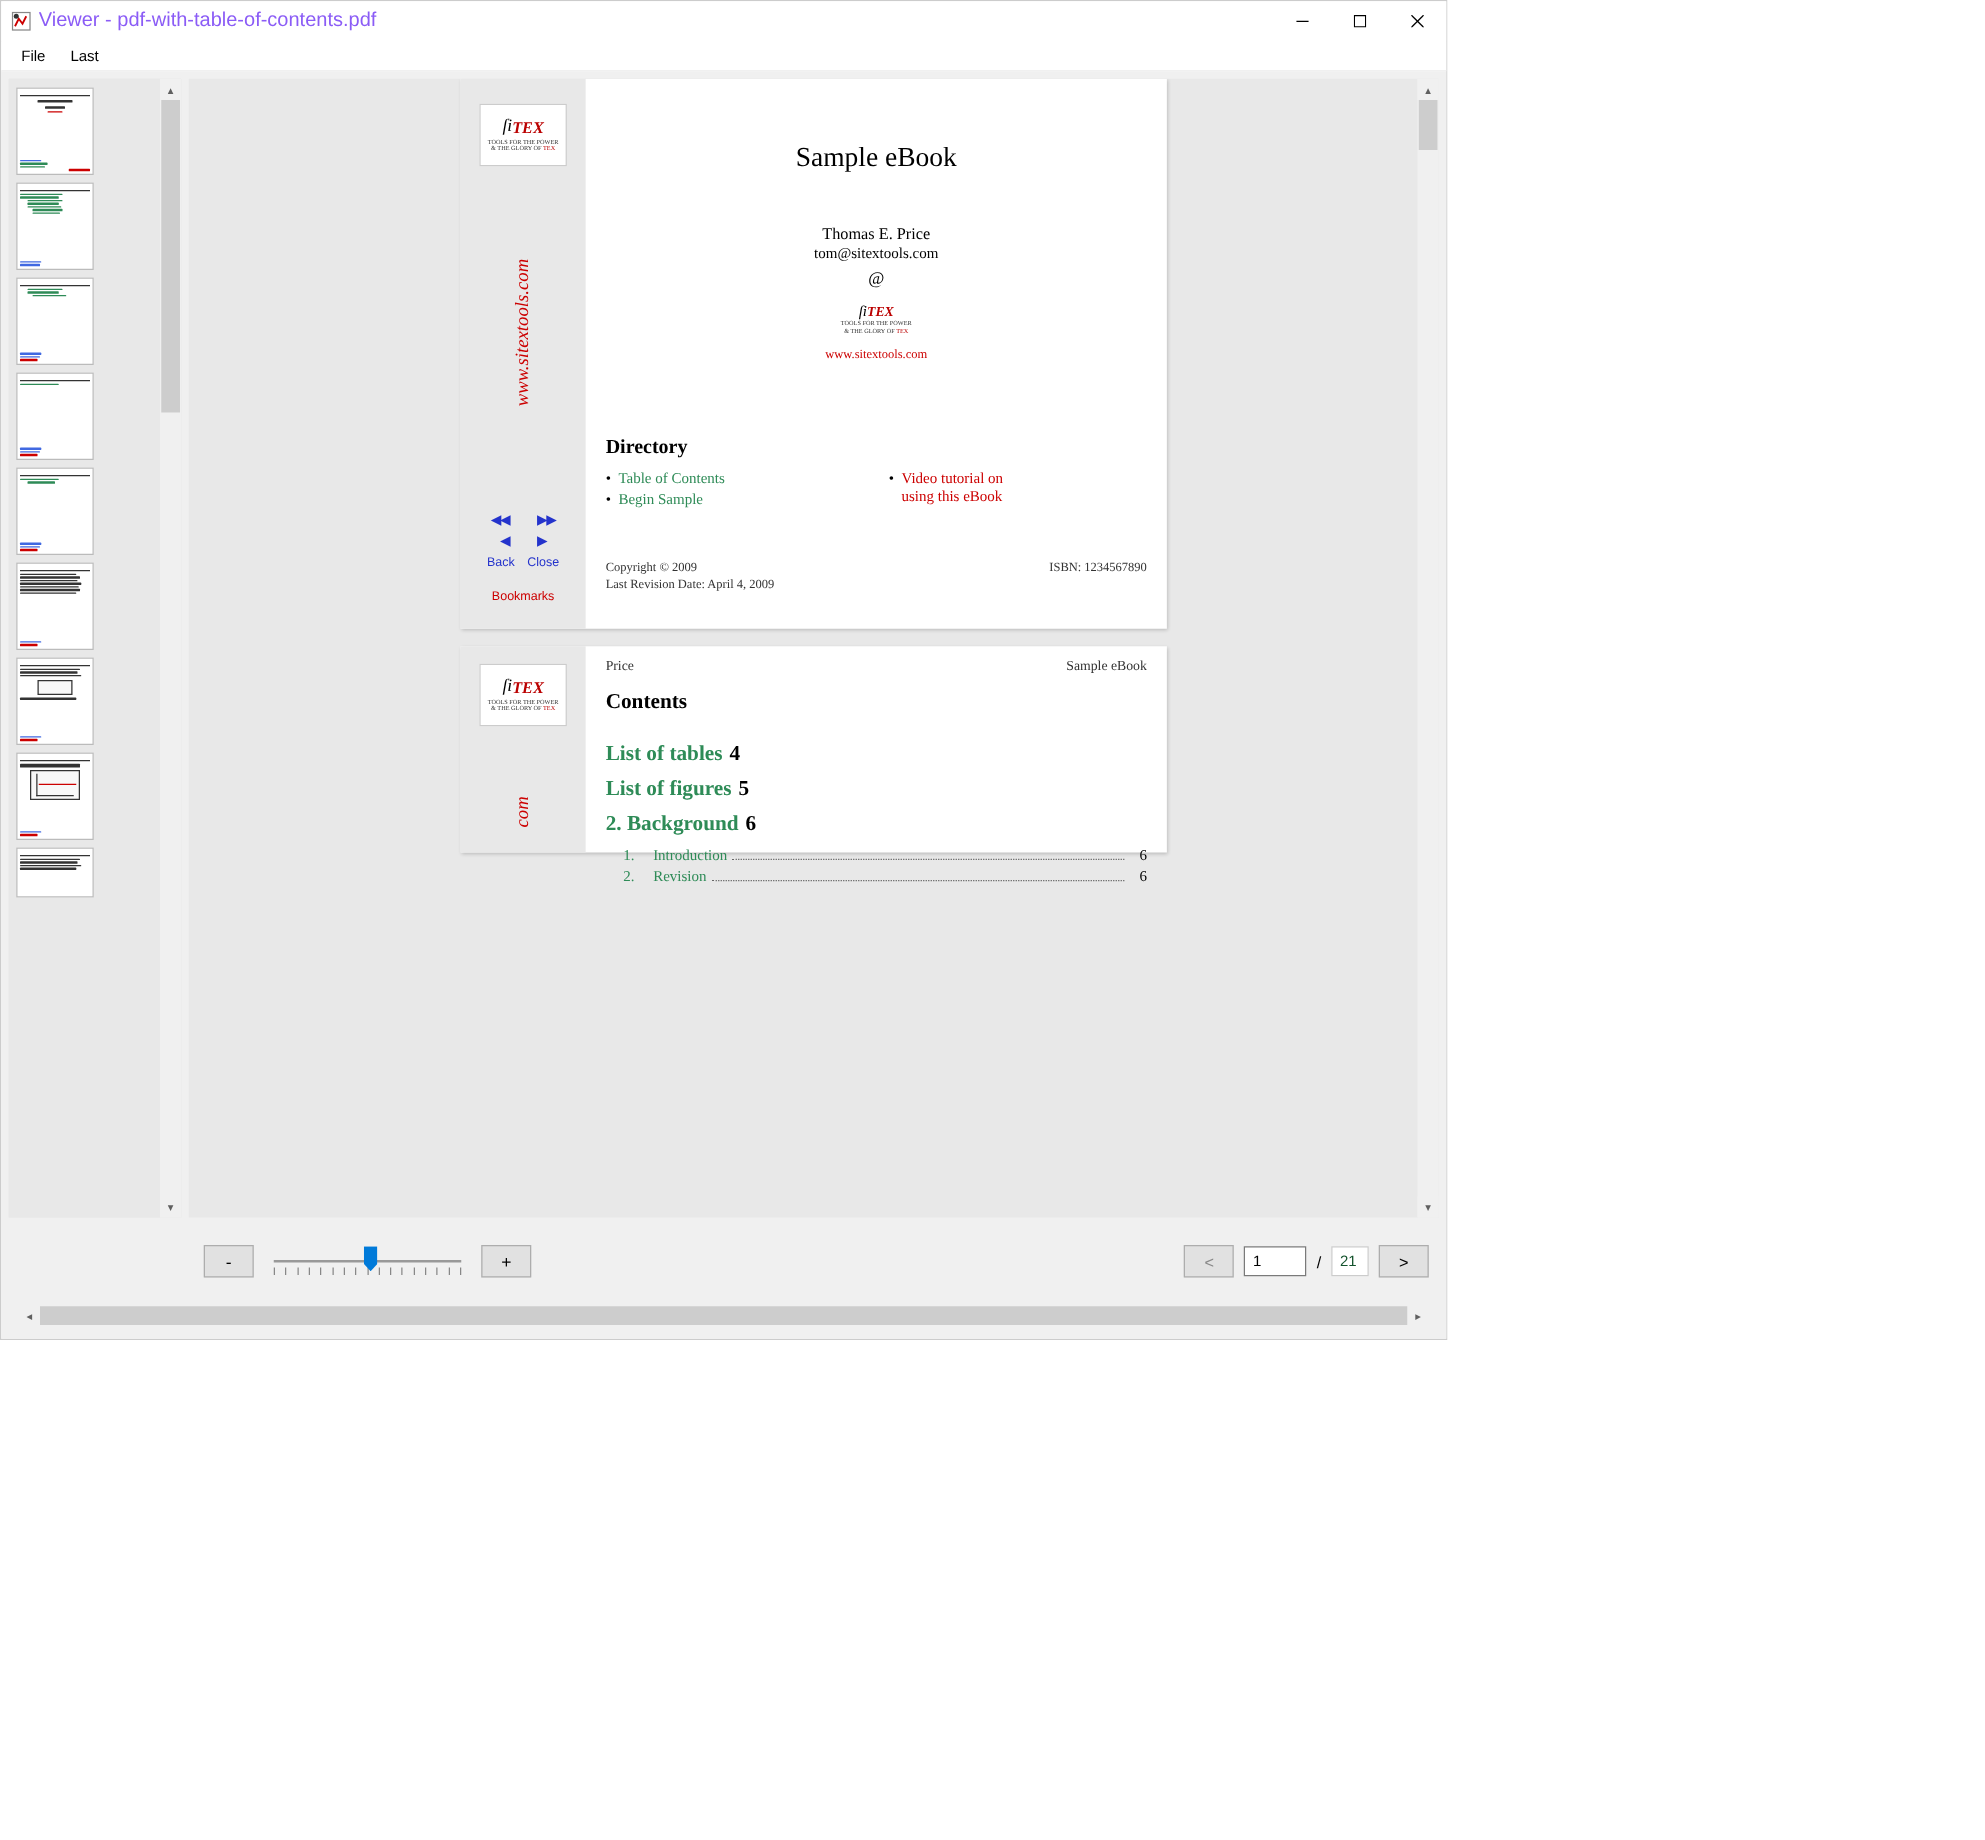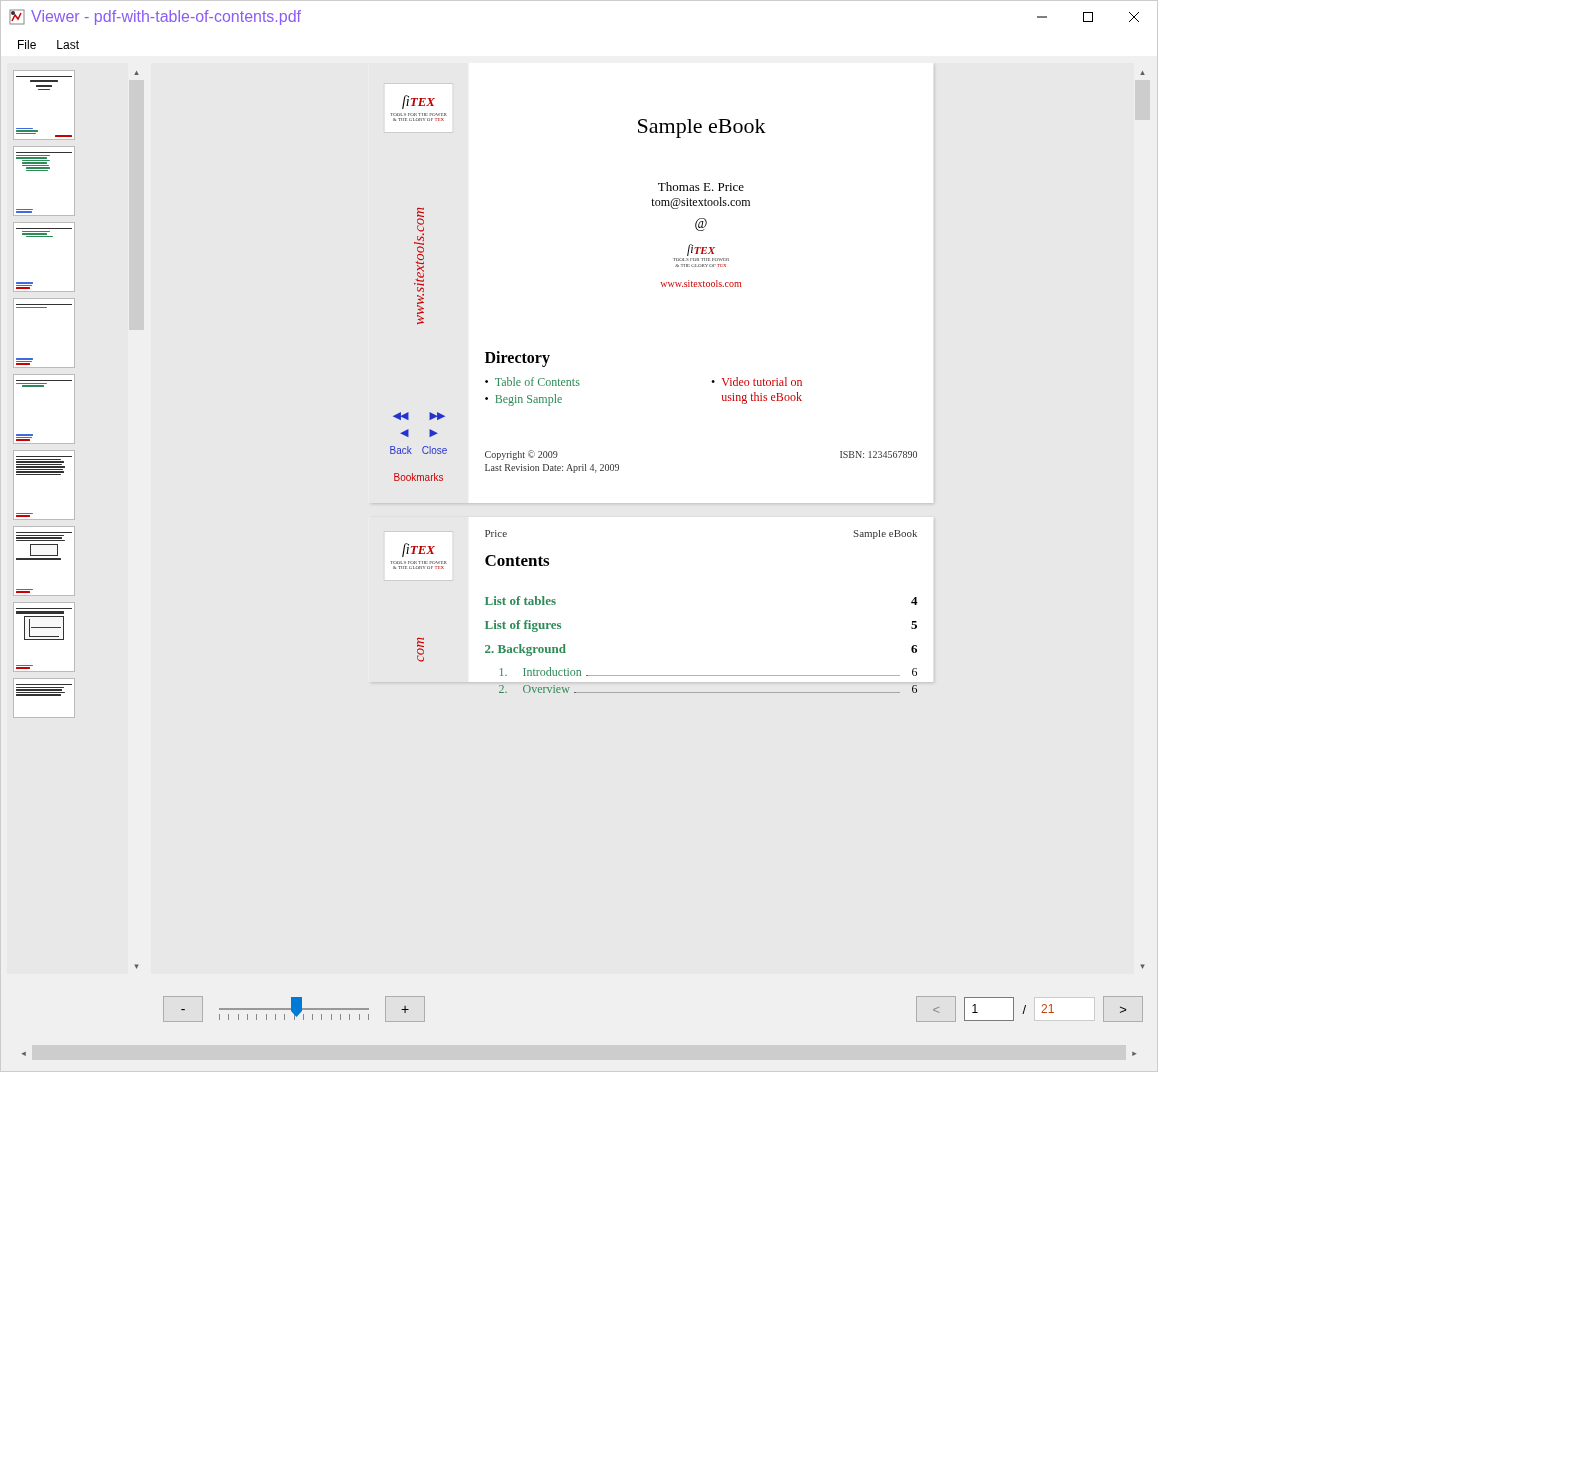--- a/index.html
+++ b/index.html
@@ -79,40 +79,40 @@
 .dir-item { display: flex; align-items: flex-start; gap: 6px; font-size: 12px; margin: 2px 0; }
 .dir-bullet { color: #000; }
 .dir-link { color: #2e8b57; cursor: pointer; }
 .dir-link.red { color: #c00; }
 
 .copyright-row { display: flex; justify-content: space-between; font-size: 10px; margin-top: 40px; color: #333; }
 .copyright-col { display: flex; flex-direction: column; gap: 2px; }
 
 .p2-header { display: flex; justify-content: space-between; font-size: 11px; color: #333; margin-bottom: 10px; }
 .contents-title { font-size: 17px; font-weight: bold; margin: 12px 0 22px 0; }
-.toc-row { display: flex; justify-content: space-between; font-size: 13px; color: #2e8b57; font-weight: bold; margin: 8px 0; }
+.toc-row { display: flex; font-size: 17px; color: #2e8b57; font-weight: bold; margin: 8px 0; }
 .toc-sub { display: flex; font-size: 12px; color: #2e8b57; margin: 2px 0 2px 14px; align-items: baseline; }
 .toc-num { width: 24px; color: #2e8b57; }
 .toc-label { color: #2e8b57; }
 .toc-dots { flex: 1; border-bottom: 1px dotted #666; margin: 0 4px 3px 4px; }
 .toc-page { color: #000; font-weight: bold; width: 14px; text-align: right; }
 
 .bottom-bar { height: 58px; display: flex; align-items: center; padding: 0 8px; gap: 8px; background: #f0f0f0; }
 .zoom-btn { width: 40px; height: 26px; background: #e1e1e1; border: 1px solid #adadad; display: flex; align-items: center; justify-content: center; font-size: 14px; cursor: pointer; }
 .slider-wrap { width: 150px; height: 26px; position: relative; display: flex; align-items: center; margin: 0 8px; }
 .slider-track { position: absolute; left: 0; right: 0; top: 50%; height: 2px; background: #999; transform: translateY(-50%); }
 .slider-ticks { position: absolute; left: 0; right: 0; bottom: 2px; display: flex; justify-content: space-between; }
 .slider-tick { width: 1px; height: 6px; background: #888; }
 .slider-thumb { position: absolute; width: 11px; height: 20px; background: #007ad9; top: 1px; left: 48%; cursor: pointer; clip-path: polygon(0 0, 100% 0, 100% 70%, 50% 100%, 0 70%); }
 .spacer { flex: 1; }
 .nav-btn { width: 40px; height: 26px; background: #e1e1e1; border: 1px solid #adadad; display: flex; align-items: center; justify-content: center; font-size: 13px; cursor: pointer; color: #888; }
 .nav-btn.enabled { color: #000; }
 .page-input { width: 50px; height: 24px; border: 1px solid #7a7a7a; padding: 0 6px; font-size: 12px; }
 .page-sep { font-size: 13px; color: #000; }
-.total-pages { width: 61px; height: 24px; border: 1px solid #ccc; background: #fff; padding: 2px 6px; font-size: 12px; color: #c2410c; display: flex; align-items: center; }
+.total-pages { width: 30px; height: 24px; border: 1px solid #ccc; background: #fff; padding: 2px 6px; font-size: 12px; color: #14532d; display: flex; align-items: center; }
 
 .bottom-scroll { height: 17px; background: #f0f0f0; margin: 0 8px 4px 8px; position: relative; }
 .bottom-scroll .bs-thumb { position: absolute; left: 17px; right: 17px; top: 1px; height: 15px; background: #cdcdcd; }
 </style>
 </head>
 <body>
 
 <div class="window">
 
   <div class="titlebar">
@@ -360,21 +360,21 @@
                   <span class="toc-page">6</span>
                 </div>
                 <div class="toc-sub">
                   <span class="toc-num">1.</span>
                   <span class="toc-label">Introduction</span>
                   <span class="toc-dots"></span>
                   <span class="toc-page" style="color:#000;font-weight:normal">6</span>
                 </div>
                 <div class="toc-sub">
                   <span class="toc-num">2.</span>
-                  <span class="toc-label">Overview</span>
+                  <span class="toc-label">Revision</span>
                   <span class="toc-dots"></span>
                   <span class="toc-page" style="color:#000;font-weight:normal">6</span>
                 </div>
               </div>
             </div>
 
           </div>
         </div>
         <div class="main-scrollbar">
           <div class="thumb-sb-arrow up">▴</div>

